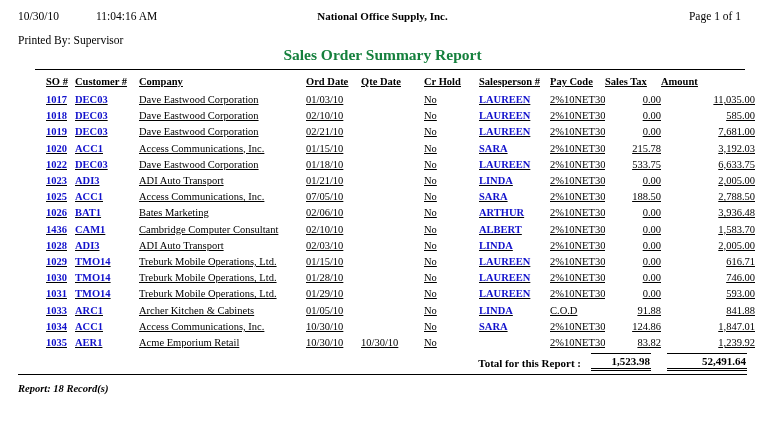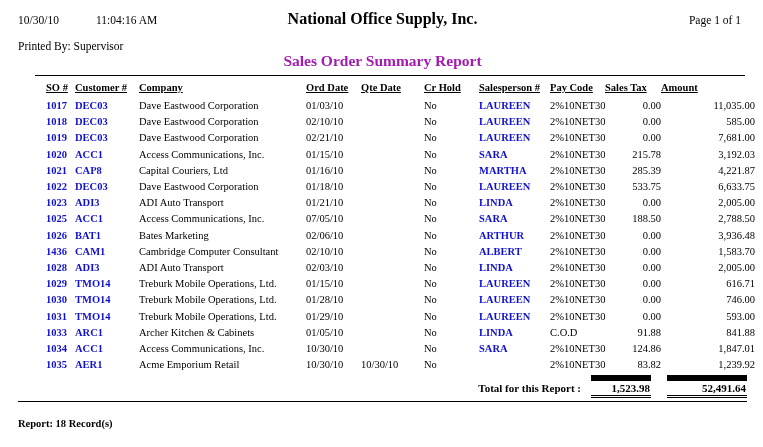--- a/index.html
+++ b/index.html
@@ -9,32 +9,32 @@
     width: 755px; height: 447px; background: #fff;
     padding: 10px 8px 12px 18px; overflow: hidden; position: relative;
   }
   .hrow1 {
     display: grid; grid-template-columns: 1fr auto 1fr;
     align-items: baseline; font-size: 11.5px;
   }
   .hrow1 .left { display: flex; }
   .hrow1 .left .date { width: 78px; }
   .hrow1 .right { text-align: right; padding-right: 6px; }
-  .company-name { font-weight: bold; font-size: 16px; text-align: center; }
+  .company-name { font-weight: bold; font-size: 11px; text-align: center; }
   .printed-by { font-size: 11.5px; margin-top: 12px; }
   .report-title {
     text-align: center; font-weight: bold; font-size: 15.5px;
-    color: #a21caf; margin-top: 0px;
+    color: #15803d; margin-top: 0px;
   }
   .rule1 { border-top: 1px solid #000; margin: 5px 2px 0 17px; height: 0; }
   .rule2 { border-top: 1px solid #000; margin: 3px 0 0 0; height: 0; }
 
   table.report {
     table-layout: fixed; border-collapse: collapse;
-    width: 709px; margin: 6px 0 0 28px;
+    width: 709px; margin: 6px 0 0 28px; text-decoration: underline;
   }
   table.report th {
     font-size: 10.5px; font-weight: bold; text-align: left;
     text-decoration: underline; padding: 0 0 5px 0; white-space: nowrap;
     overflow: hidden;
   }
   table.report td {
     font-size: 10.5px; height: 16.2px; line-height: 16.2px;
     white-space: nowrap; overflow: hidden; padding: 0;
   }
@@ -42,28 +42,28 @@
   td.c-amt, td.c-tax, th.h-tax, th.h-amt { text-align: right; }
   td.c-amt { padding-right: 1px; }
 
   .totals {
     display: flex; justify-content: flex-end; align-items: center;
     margin: 2px 0 0 0; font-size: 11px;
   }
   .total-label { font-weight: bold; margin-right: 10px; padding-top: 2px; }
   .total-val {
     font-weight: bold; text-align: right;
-    border-top: 6px solid #000000; border-bottom: 3px double #000;
+    border-top: 1px solid #000000; border-bottom: 3px double #000;
     padding: 1px 1px 1px 0;
   }
   .total-val.tax { width: 60px; }
   .total-val.amt { width: 80px; margin-left: 16px; }
 
   .record-count {
-    font-size: 10.5px; font-weight: bold; margin-top: 16px;
+    font-size: 10.5px; font-style: italic; font-weight: bold; margin-top: 8px;
   }
 </style>
 </head>
 <body>
 
 <div class="page">
 
   <div class="hrow1">
     <div class="left">
       <span class="date">10/30/10</span>
@@ -152,32 +152,20 @@
       <td class="c-company">Access Communications, Inc.</td>
       <td class="c-ord">01/15/10</td>
       <td class="c-qte"></td>
       <td class="c-hold">No</td>
       <td class="c-sp blue">SARA</td>
       <td class="c-pay">2%10NET30</td>
       <td class="c-tax">215.78</td>
       <td class="c-amt">3,192.03</td>
     </tr>
 
-    <tr>
-      <td class="c-so blue">1021</td>
-      <td class="c-cust blue">CAP8</td>
-      <td class="c-company">Capital Couriers, Ltd</td>
-      <td class="c-ord">01/16/10</td>
-      <td class="c-qte"></td>
-      <td class="c-hold">No</td>
-      <td class="c-sp blue">MARTHA</td>
-      <td class="c-pay">2%10NET30</td>
-      <td class="c-tax">285.39</td>
-      <td class="c-amt">4,221.87</td>
-    </tr>
 
     <tr>
       <td class="c-so blue">1022</td>
       <td class="c-cust blue">DEC03</td>
       <td class="c-company">Dave Eastwood Corporation</td>
       <td class="c-ord">01/18/10</td>
       <td class="c-qte"></td>
       <td class="c-hold">No</td>
       <td class="c-sp blue">LAUREEN</td>
       <td class="c-pay">2%10NET30</td>

